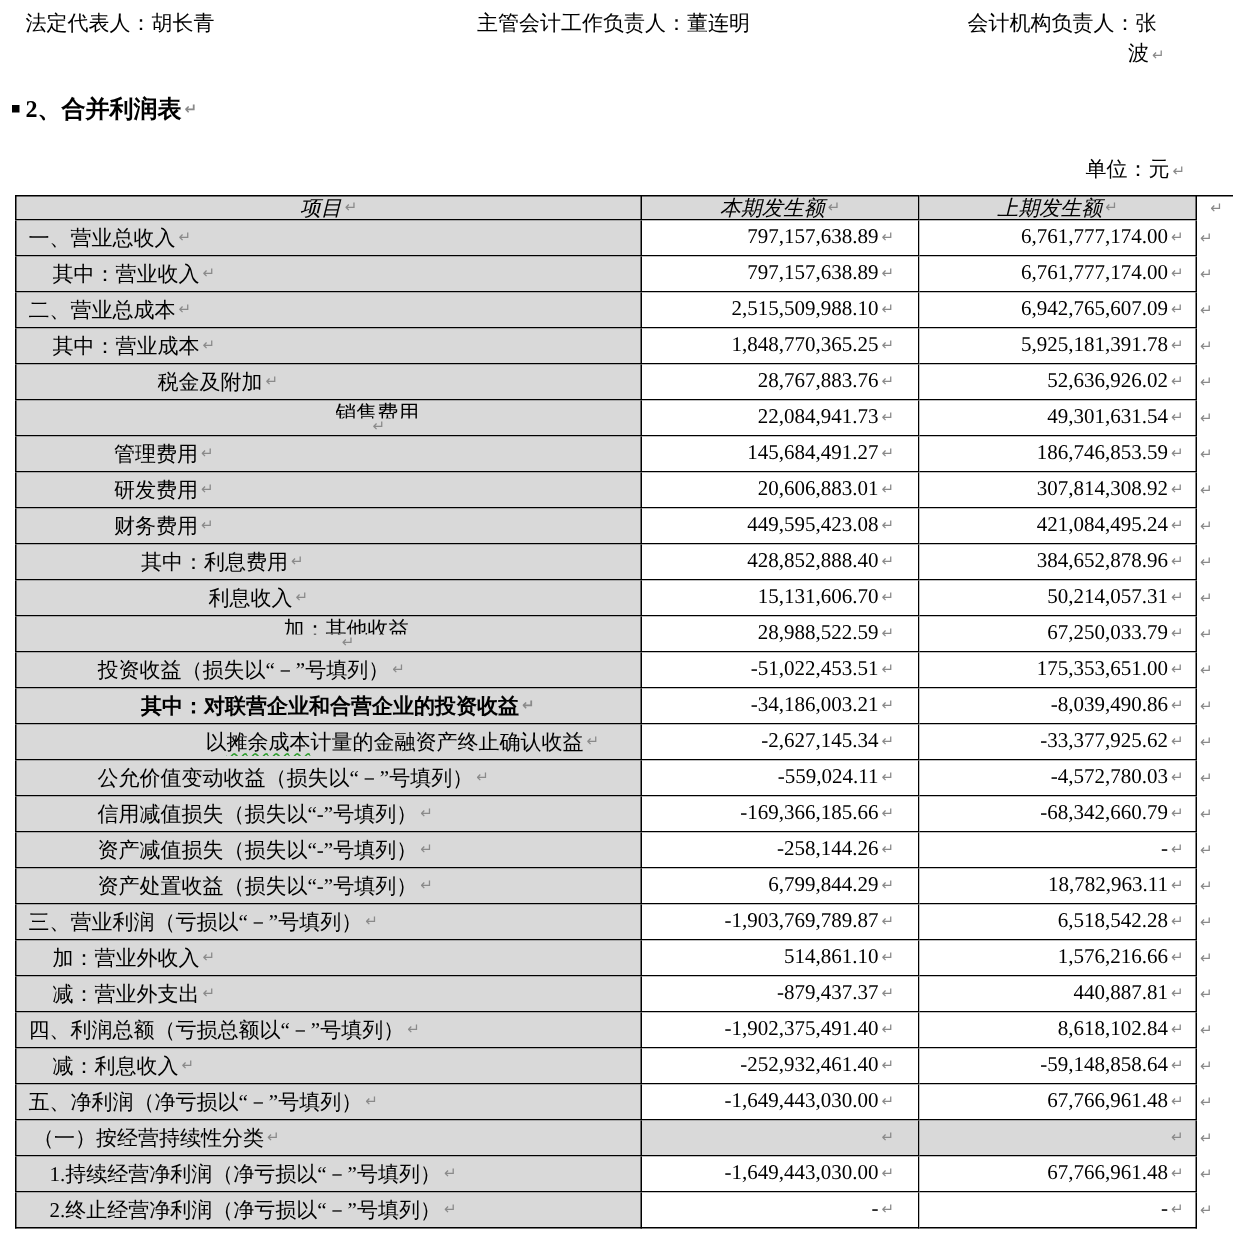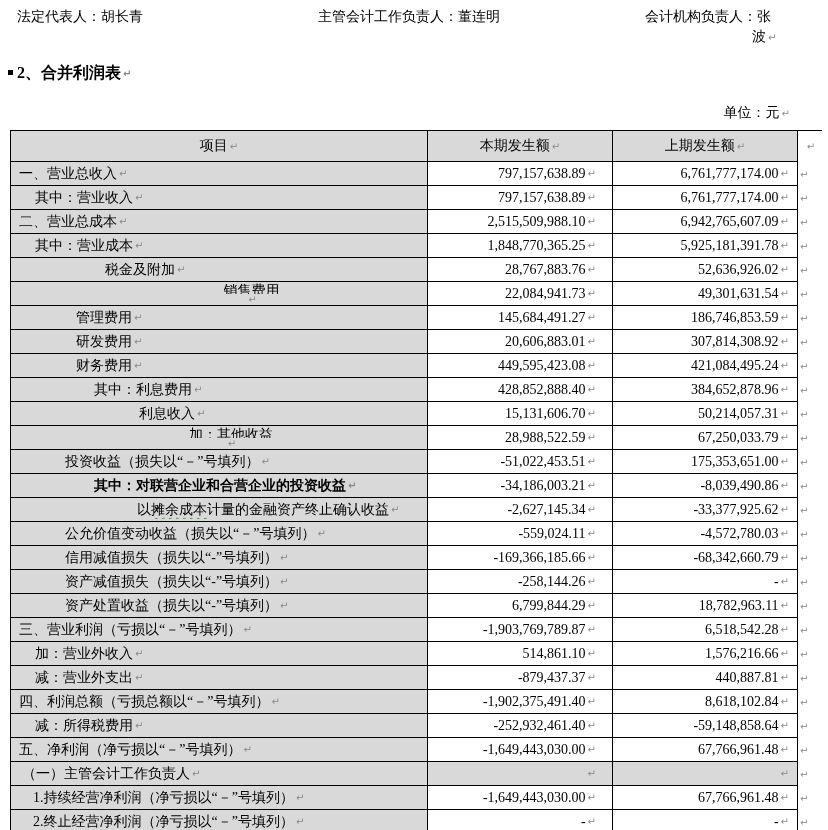--- a/index.html
+++ b/index.html
@@ -29,21 +29,21 @@
     display: inline-block;
     width: 5px; height: 5px;
     background: #000;
     margin-right: 4px;
     margin-top: -2px;
   }
   .unit-line { top: 104px; right: 38px; }
 
   .tbl { position: absolute; left: 10px; top: 130px; width: 812px; }
   .trow { display: grid; grid-template-columns: 418px 185px 185px 24px; height: 24px; }
-  .trow.head { height: 32px; }
+  .trow.head { height: 17px; font-style: italic; }
   .cell {
     border-right: 1px solid #000;
     border-bottom: 1px solid #000;
     background: #d9d9d9;
     display: flex;
     align-items: center;
     overflow: hidden;
     white-space: nowrap;
   }
   .trow .cell:first-child { border-left: 1px solid #000; }
@@ -485,21 +485,21 @@
       <div class="cell val pri">
         <span>8,618,102.84</span>
         <span class="mark">↵</span>
       </div>
       <div class="cell outside">
         <span class="mark">↵</span>
       </div>
     </div>
     <div class="trow">
       <div class="cell name" style="padding-left: 24px;">
-        <span class="lbl">减：所得税费用</span>
+        <span class="lbl">减：利息收入</span>
         <span class="mark">↵</span>
       </div>
       <div class="cell val cur">
         <span>-252,932,461.40</span>
         <span class="mark">↵</span>
       </div>
       <div class="cell val pri">
         <span>-59,148,858.64</span>
         <span class="mark">↵</span>
       </div>
@@ -519,21 +519,21 @@
       <div class="cell val pri">
         <span>67,766,961.48</span>
         <span class="mark">↵</span>
       </div>
       <div class="cell outside">
         <span class="mark">↵</span>
       </div>
     </div>
     <div class="trow">
       <div class="cell name" style="padding-left: 11px;">
-        <span class="lbl">（一）主管会计工作负责人</span>
+        <span class="lbl">（一）按经营持续性分类</span>
         <span class="mark">↵</span>
       </div>
       <div class="cell val cur gray">
         <span></span>
         <span class="mark">↵</span>
       </div>
       <div class="cell val pri gray">
         <span></span>
         <span class="mark">↵</span>
       </div>

